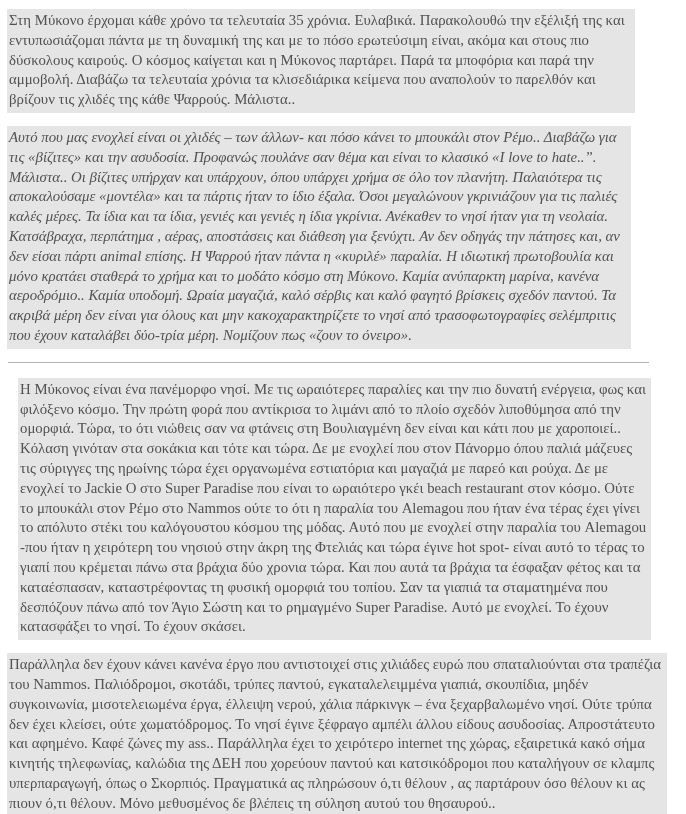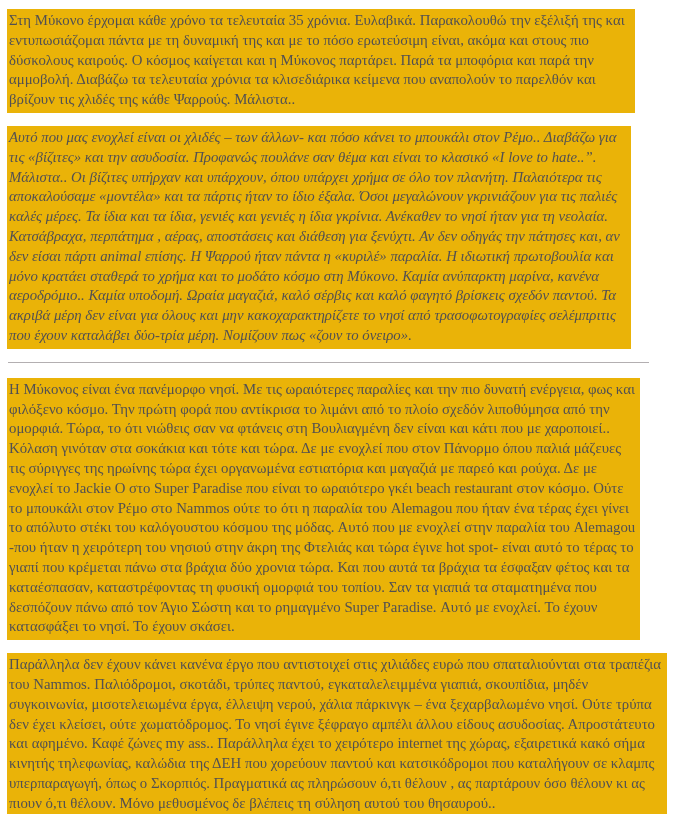--- a/index.html
+++ b/index.html
@@ -15,26 +15,26 @@
     color: #525052;
   }
   .article {
     padding: 9px 0 0 7px;
   }
   .para {
     margin: 0 0 13px 0;
     padding: 2px 4px 3px 2px;
     font-size: 14.8px;
     line-height: 19.8px;
-    background: #eab308;
+    background: #e5e5e5;
     text-align: left;
   }
   .para.p1 { width: 622px; }
   .para.p2 { width: 618px; font-style: italic; }
-  .para.p3 { width: 627px; }
+  .para.p3 { width: 627px; margin-left: 11px; }
   .para.p4 { width: 654px; margin-bottom: 0; }
   .section-divider {
     border: none;
     border-top: 1px solid #b3afb1;
     width: 641px;
     margin: 4px 0 15px 1px;
     height: 0;
   }
 </style>
 </head>

